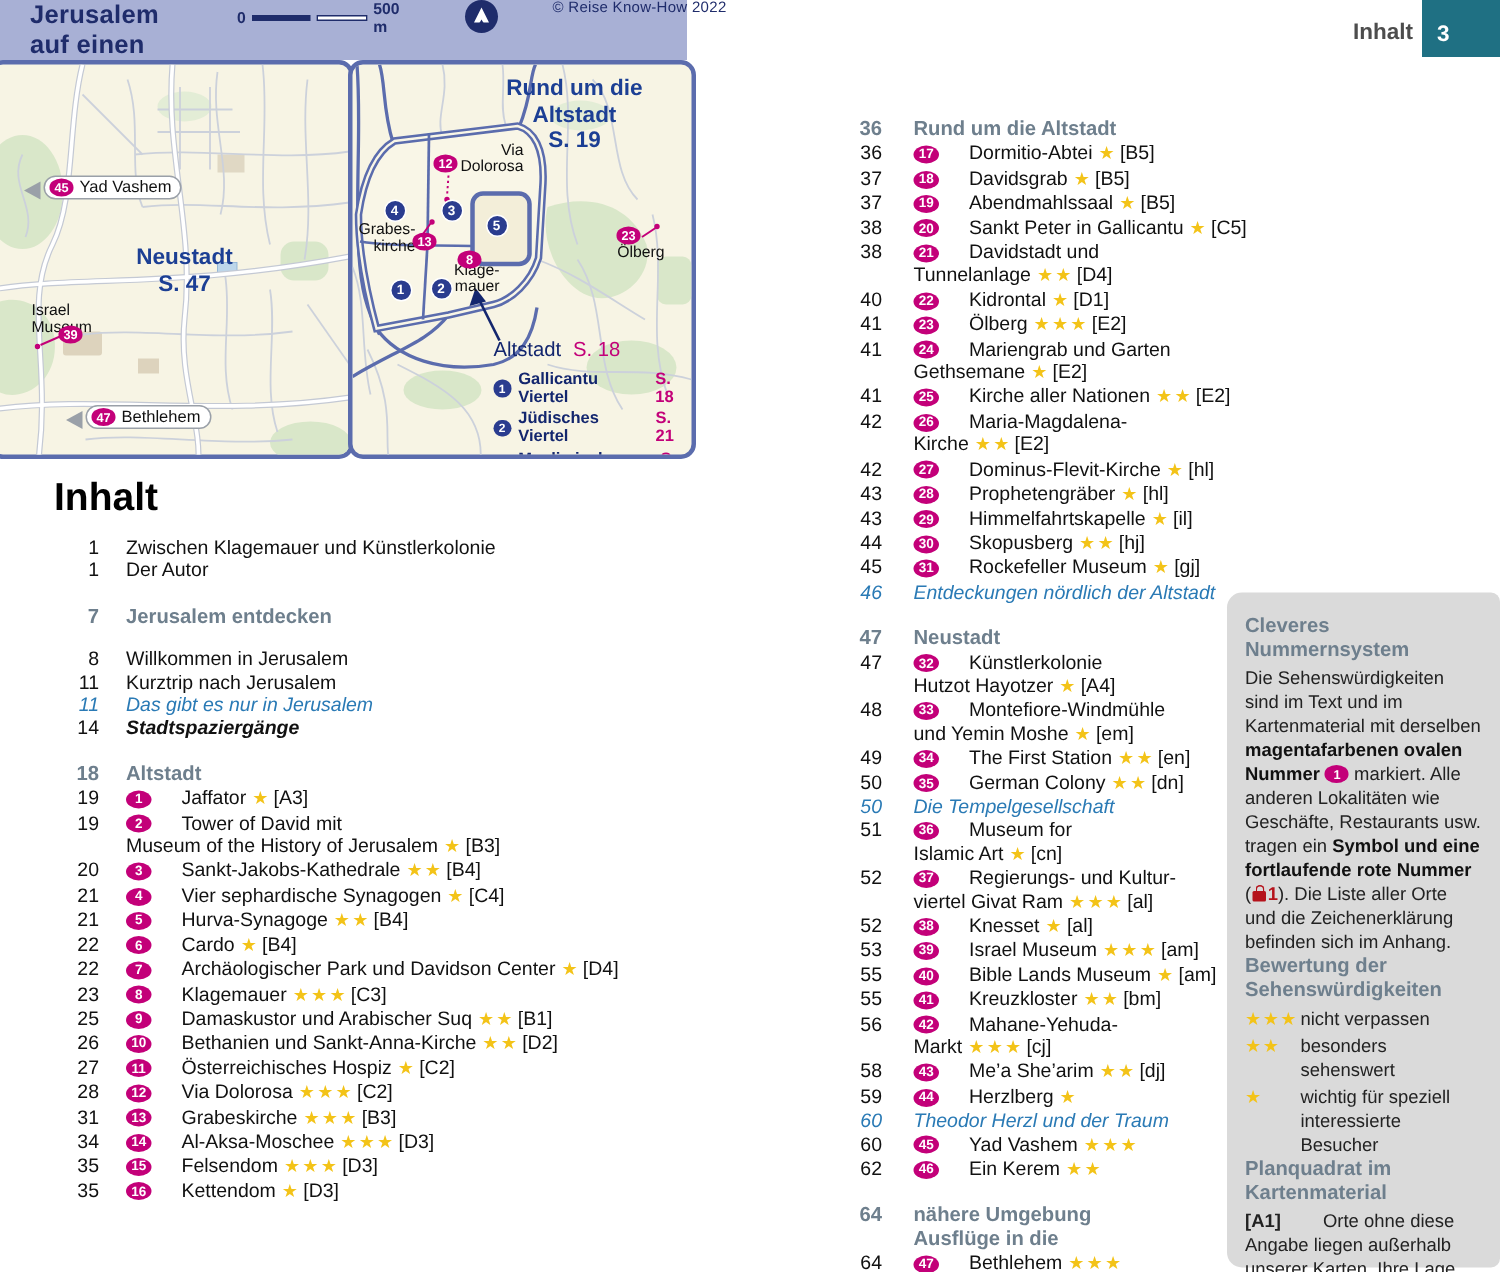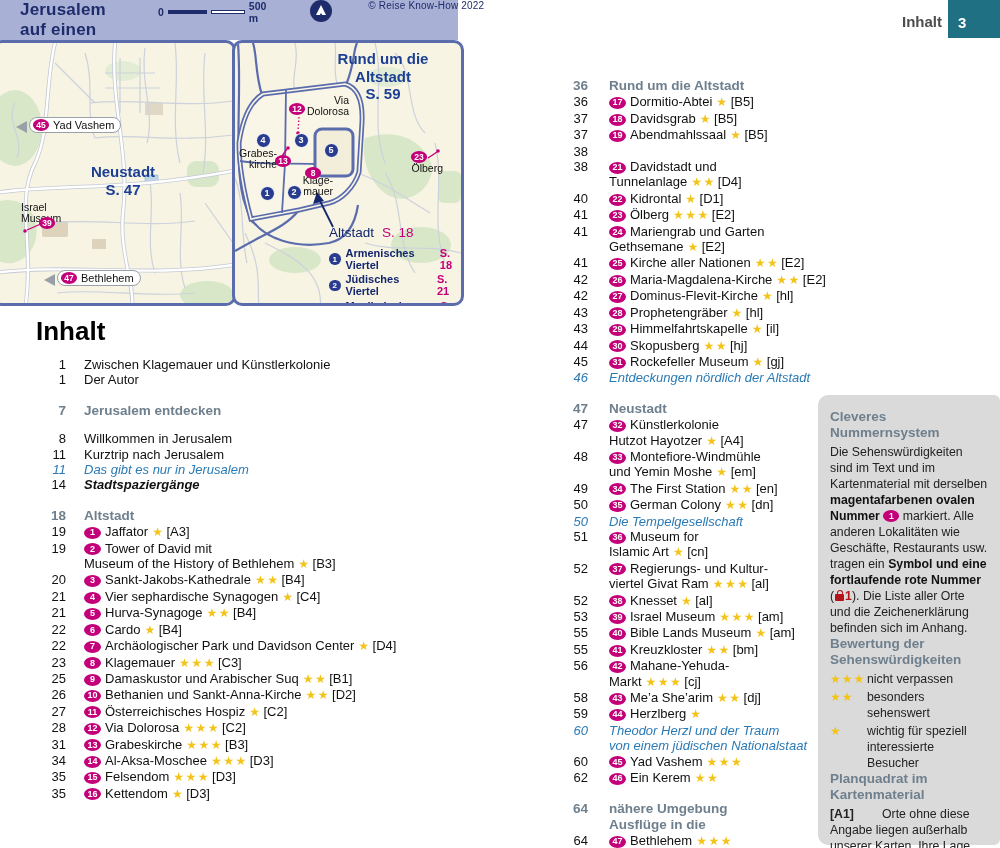--- a/index.html
+++ b/index.html
@@ -66,21 +66,21 @@
   
   .toc-title{position:absolute;left:36px;top:316px;font-size:26px;font-weight:bold;color:#000;margin:0;}
   .toc-col{position:absolute;font-size:13px;color:#111;}
   #toc-left{left:36px;top:357px;width:495px;}
   #toc-right{left:552px;top:63px;width:285px;}
   .toc-row,.sec-head{display:flex;line-height:15.4px;align-items:baseline;}
   .pnum{flex:none;text-align:right;}
   #toc-left .pnum{width:30px;margin-right:18px;}
   #toc-right .pnum{width:36px;margin-right:21px;}
   .rowtext{flex:1;}
-  .toc-row .oval{min-width:17px;height:12px;font-size:9px;margin-right:4px;
+  .toc-row .oval{min-width:17px;height:12px;font-size:9px;margin-right:20px;
         display:inline-flex;vertical-align:1px;}
   .sec-head{color:#6e7f8d;font-weight:bold;font-size:13.5px;margin-top:15px;margin-bottom:1px;}
   .sec-head.gap-after{margin-bottom:13px;}
   .italic{color:#2a7ab5;font-style:italic;}
   .boldrow .rowtext{font-weight:bold;font-style:italic;}
   .stars{color:#f3c318;letter-spacing:1.5px;margin-left:4px;font-size:12px;}
   .gridref{margin-left:2px;}
 
   
   .sidebar{position:absolute;right:0;top:395px;width:182px;height:450px;background:#dadada;
@@ -230,21 +230,21 @@
               <circle cx="203" cy="108" r="1.8" stroke="none"></circle>
           </g>
           <g>
             <line x1="98" y1="184" x2="84" y2="156" stroke="#13266e" stroke-width="1.8"></line>
             <polygon points="82,149 78,161 89,158" fill="#13266e"></polygon>
           </g>
         </svg>
         <div class="region-label" style="left:96px;top:7px;width:104px;">
           <div>Rund um die</div>
           <div>Altstadt</div>
-          <div>S. 59</div>
+          <div>S. 19</div>
         </div>
         <span class="oval" style="left:54px;top:60px;">12</span>
         <div class="small-label" style="left:70px;top:52px;width:44px;">
           <div>Via</div>
             <div>Dolorosa</div>
         </div>
         <div class="small-label" style="left:2px;top:105px;width:40px;">
           <div>Grabes-</div>
             <div>kirche</div>
         </div>
@@ -265,21 +265,21 @@
             <span class="qnum" style="left: 20.5px; top: 89.5px;">4</span>
             <span class="qnum" style="left: 88.5px; top: 99.5px;">5</span>
           </div>
         <div class="map-legend">
           <div class="lg-title">
             <span>Altstadt</span><span class="pg">S. 18</span>
           </div>
           <div id="legend-items">
               <div class="lg-item">
                 <span class="lgnum">1</span>
-                <span>Armenisches Viertel</span>
+                <span>Gallicantu Viertel</span>
                 <span class="pg">S. 18</span>
               </div>
               <div class="lg-item">
                 <span class="lgnum">2</span>
                 <span>Jüdisches Viertel</span>
                 <span class="pg">S. 21</span>
               </div>
               <div class="lg-item">
                 <span class="lgnum">3</span>
                 <span>Muslimisches Viertel</span>
@@ -340,21 +340,21 @@
         <div class="toc-row">
           <span class="pnum">19</span>
           <span class="rowtext"><span class="oval">1</span><span>Jaffator</span><span class="stars">★</span><span class="gridref">[A3]</span></span>
         </div>
         <div class="toc-row">
           <span class="pnum">19</span>
           <span class="rowtext"><span class="oval">2</span><span>Tower of David mit</span></span>
         </div>
         <div class="toc-row">
           <span class="pnum"></span>
-          <span class="rowtext"><span>Museum of the History of Bethlehem</span><span class="stars">★</span><span class="gridref">[B3]</span></span>
+          <span class="rowtext"><span>Museum of the History of Jerusalem</span><span class="stars">★</span><span class="gridref">[B3]</span></span>
         </div>
         <div class="toc-row">
           <span class="pnum">20</span>
           <span class="rowtext"><span class="oval">3</span><span>Sankt-Jakobs-Kathedrale</span><span class="stars">★★</span><span class="gridref">[B4]</span></span>
         </div>
         <div class="toc-row">
           <span class="pnum">21</span>
           <span class="rowtext"><span class="oval">4</span><span>Vier sephardische Synagogen</span><span class="stars">★</span><span class="gridref">[C4]</span></span>
         </div>
         <div class="toc-row">
@@ -422,20 +422,21 @@
         <div class="toc-row">
           <span class="pnum">37</span>
           <span class="rowtext"><span class="oval">18</span><span>Davidsgrab</span><span class="stars">★</span><span class="gridref">[B5]</span></span>
         </div>
         <div class="toc-row">
           <span class="pnum">37</span>
           <span class="rowtext"><span class="oval">19</span><span>Abendmahlssaal</span><span class="stars">★</span><span class="gridref">[B5]</span></span>
         </div>
         <div class="toc-row">
           <span class="pnum">38</span>
+          <span class="rowtext"><span class="oval">20</span><span>Sankt Peter in Gallicantu</span><span class="stars">★</span><span class="gridref">[C5]</span></span>
         </div>
         <div class="toc-row">
           <span class="pnum">38</span>
           <span class="rowtext"><span class="oval">21</span><span>Davidstadt und Tunnelanlage</span><span class="stars">★★</span><span class="gridref">[D4]</span></span>
         </div>
         <div class="toc-row">
           <span class="pnum">40</span>
           <span class="rowtext"><span class="oval">22</span><span>Kidrontal</span><span class="stars">★</span><span class="gridref">[D1]</span></span>
         </div>
         <div class="toc-row">
@@ -558,24 +559,20 @@
           <span class="pnum">58</span>
           <span class="rowtext"><span class="oval">43</span><span>Me’a She’arim</span><span class="stars">★★</span><span class="gridref">[dj]</span></span>
         </div>
         <div class="toc-row">
           <span class="pnum">59</span>
           <span class="rowtext"><span class="oval">44</span><span>Herzlberg</span><span class="stars">★</span></span>
         </div>
         <div class="toc-row italic">
           <span class="pnum">60</span>
           <span class="rowtext"><span>Theodor Herzl und der Traum</span></span>
-        </div>
-        <div class="toc-row italic">
-          <span class="pnum"></span>
-          <span class="rowtext"><span>von einem jüdischen Nationalstaat</span></span>
         </div>
         <div class="toc-row">
           <span class="pnum">60</span>
           <span class="rowtext"><span class="oval">45</span><span>Yad Vashem</span><span class="stars">★★★</span></span>
         </div>
         <div class="toc-row">
           <span class="pnum">62</span>
           <span class="rowtext"><span class="oval">46</span><span>Ein Kerem</span><span class="stars">★★</span></span>
         </div>
       </div>

